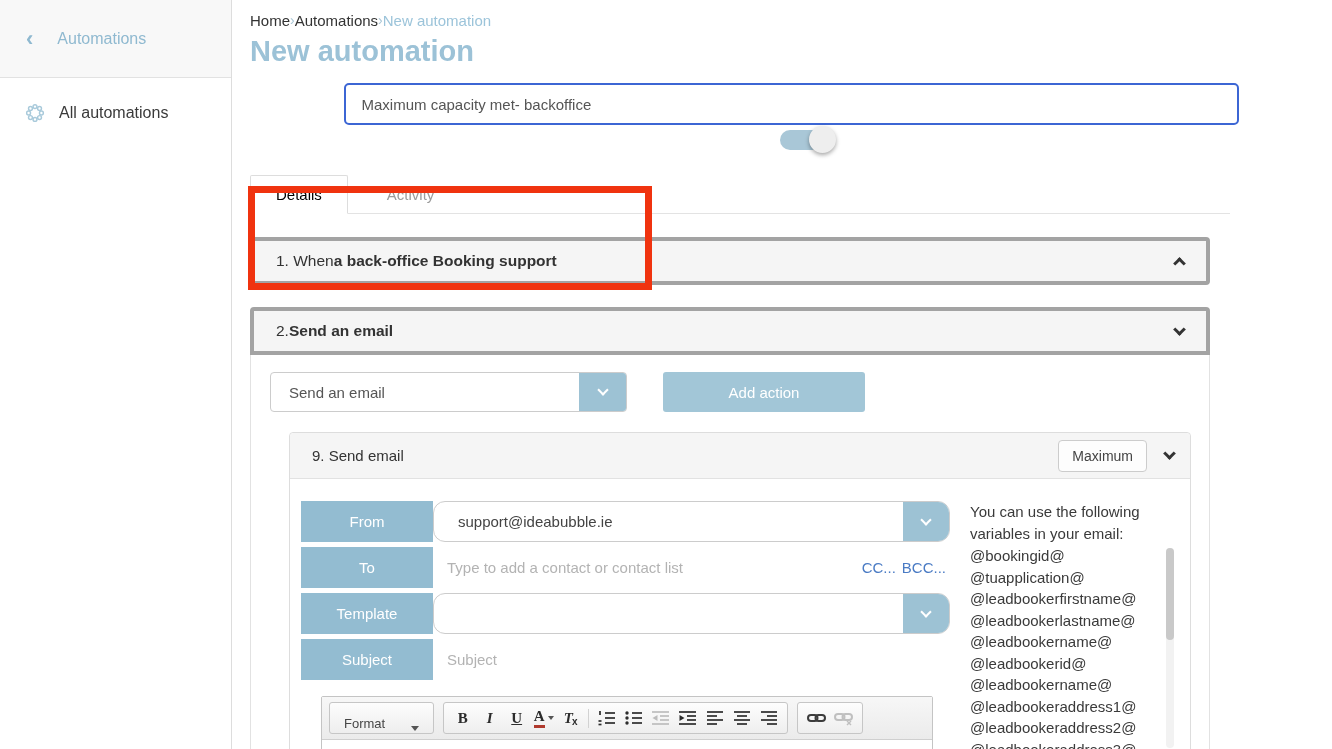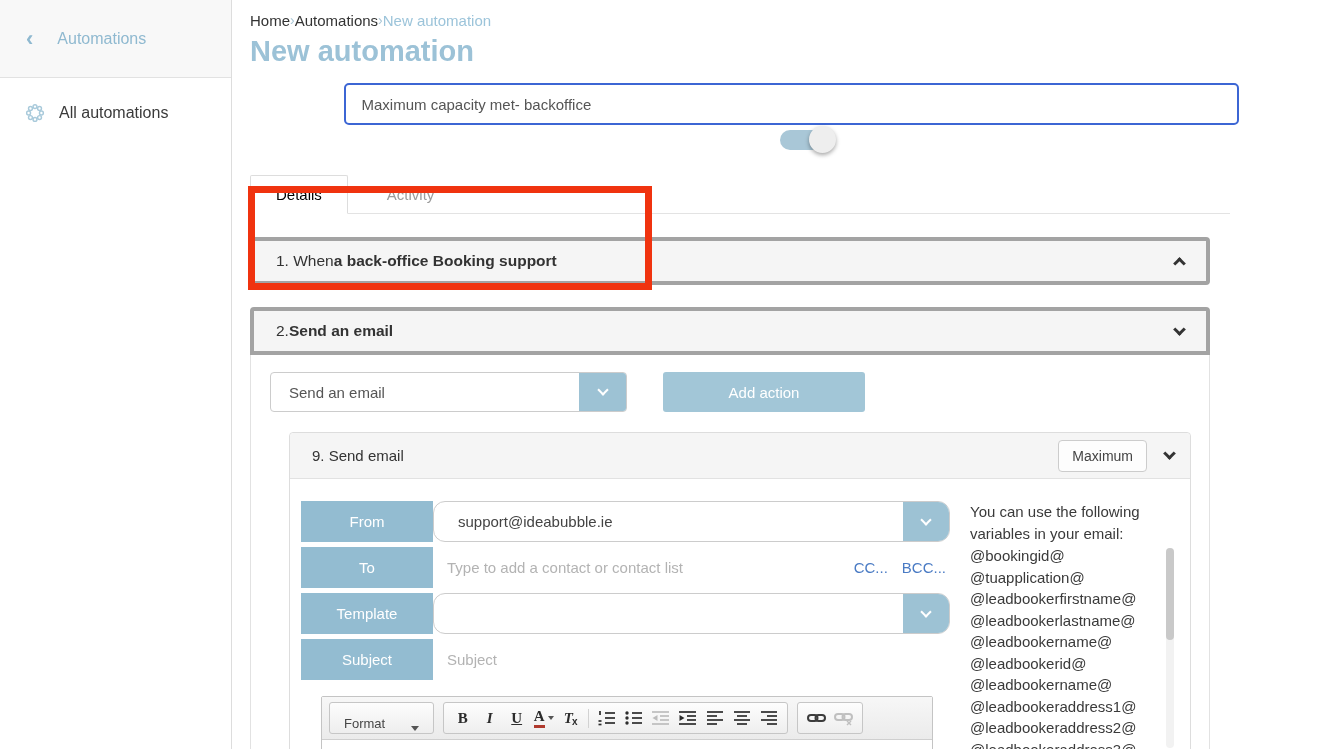--- a/index.html
+++ b/index.html
@@ -76,21 +76,21 @@
   .field-row { display:flex; height:41px; margin-bottom:5px; }
   .field-label { width:132px; flex:0 0 132px; background:#93bcd1; color:#fff; font-size:15px;
     display:flex; align-items:center; justify-content:center; }
   .field-area { flex:1; display:flex; align-items:center; }
   .field-select { display:flex; flex:1; height:41px; border:1px solid #ccc; border-radius:12px; background:#fff; overflow:hidden; }
   .field-select .select-value { padding-left:24px; color:#444; }
   .field-select .dd-zone { width:46px; }
   .field-plain { flex:1; height:41px; border:none; outline:none; padding-left:14px; font-size:15px;
     color:#444; font-family:inherit; background:transparent; }
   .field-plain::placeholder, .name-input::placeholder { color:#b3b3b3; }
-  .ccbcc { display:flex; gap:14px; padding-right:4px; font-size:15px; }
+  .ccbcc { display:flex; gap:6px; padding-right:4px; font-size:15px; }
   .cc-link { color:#4a7bc4; cursor:pointer; }
 
   
   .editor { margin:16px 0 0 20px; width:612px; border:1px solid #c4c4c4; border-radius:2px; }
   .toolbar { background:linear-gradient(180deg,#f7f7f7,#ebebeb); border-bottom:1px solid #cfcfcf;
     padding:5px 7px; display:flex; gap:9px; align-items:center; }
   .tb-group { display:flex; align-items:center; border:1px solid #c6c6c6; border-radius:3px;
     background:linear-gradient(180deg,#fdfdfd,#eee); padding:2px 5px; height:32px; }
   .combo { display:flex; align-items:flex-end; gap:26px; padding:0 9px; height:26px; cursor:pointer; }
   .combo-label { font-size:13px; color:#464646; }

